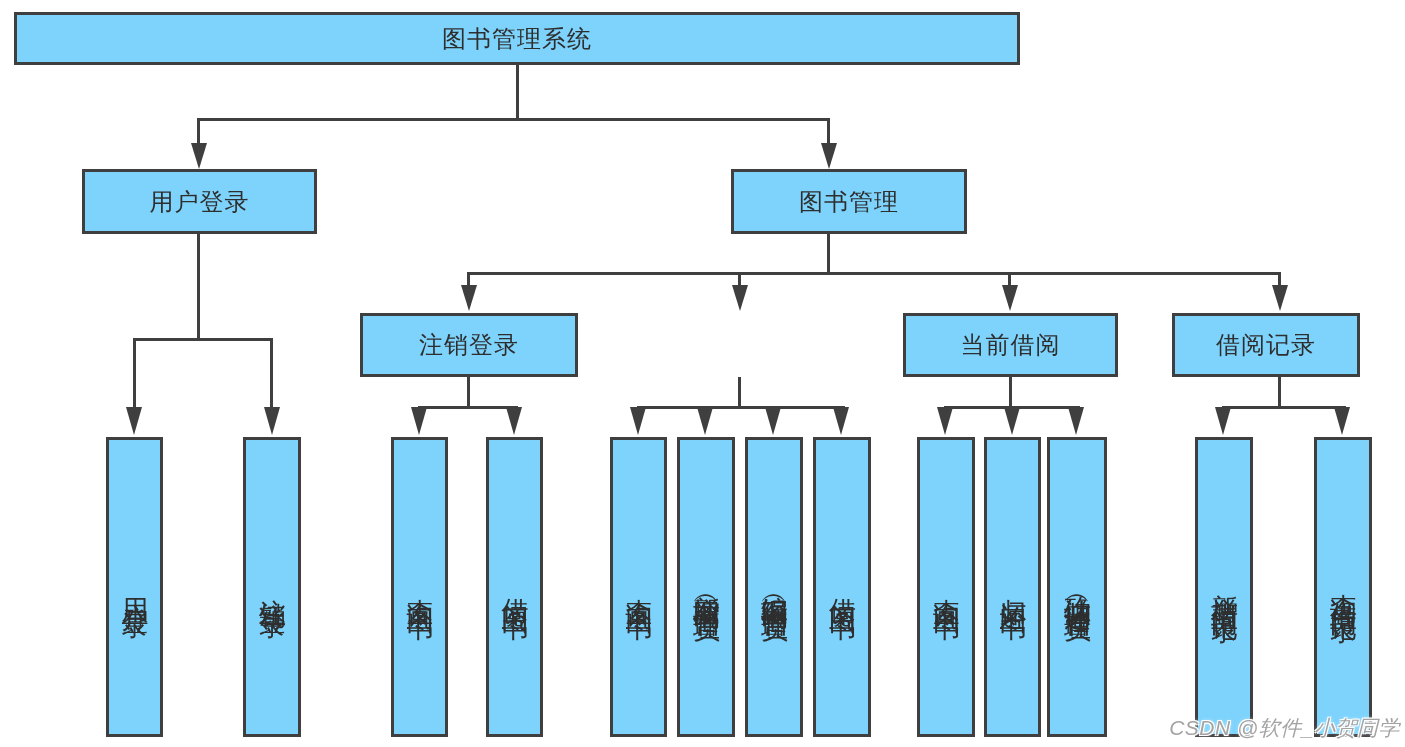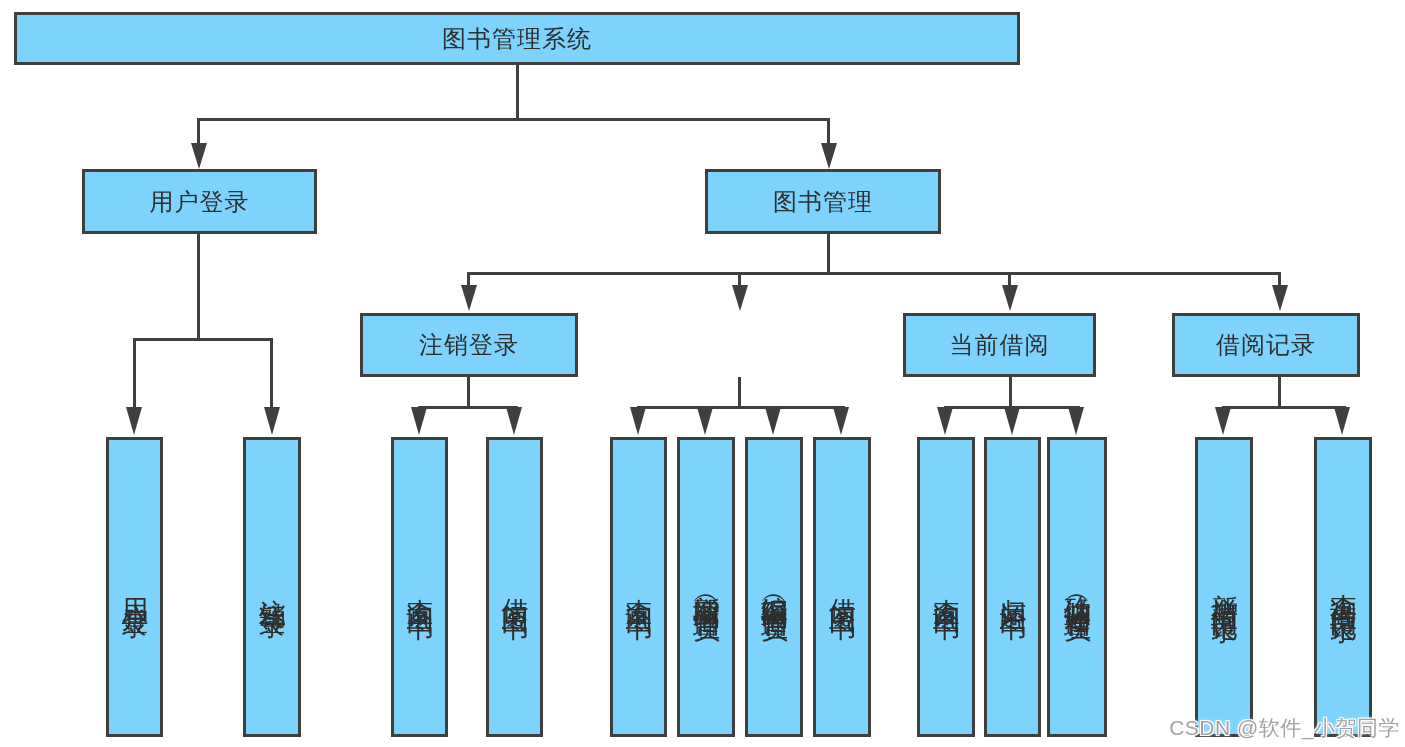--- a/index.html
+++ b/index.html
@@ -60,20 +60,21 @@
     left:1150px;
     top:714px;
     width:250px;
     text-align:right;
     font-size:21px;
     color:#a3a3a3;
     letter-spacing:0.5px;
     z-index:20;
     text-shadow:1px 1px 0 #fff,-1px -1px 0 #fff,1px -1px 0 #fff,-1px 1px 0 #fff,0 0 4px #fff;
     white-space:nowrap;
+    font-style:italic;
   }
 </style>
 </head>
 <body>
 
 <div class="canvas">
 
   <div class="box" style="left:14px;top:12px;width:1006px;height:53px;">
     <span>图书管理系统</span>
   </div>
@@ -81,21 +82,21 @@
   <div class="vline" style="left:516px;top:65px;height:56px;"></div>
   <div class="hline" style="left:197px;top:118px;width:633px;"></div>
   <div class="vline" style="left:197px;top:118px;height:26px;"></div>
   <div class="vline" style="left:827px;top:118px;height:26px;"></div>
   <div class="arrow a1" style="left:191px;top:143px;"></div>
   <div class="arrow a1" style="left:821px;top:143px;"></div>
 
   <div class="box" style="left:82px;top:169px;width:235px;height:65px;">
     <span>用户登录</span>
   </div>
-  <div class="box" style="left:705px;top:169px;width:236px;height:65px;">
+  <div class="box" style="left:731px;top:169px;width:236px;height:65px;">
     <span>图书管理</span>
   </div>
 
   <div class="vline" style="left:197px;top:234px;height:107px;"></div>
   <div class="hline" style="left:133px;top:338px;width:140px;"></div>
   <div class="vline" style="left:133px;top:338px;height:72px;"></div>
   <div class="vline" style="left:270px;top:338px;height:72px;"></div>
   <div class="arrow" style="left:126px;top:407px;"></div>
   <div class="arrow" style="left:264px;top:407px;"></div>
 
@@ -106,21 +107,21 @@
   <div class="vline" style="left:1008px;top:272px;height:14px;"></div>
   <div class="vline" style="left:1278px;top:272px;height:14px;"></div>
   <div class="arrow a3" style="left:461px;top:285px;"></div>
   <div class="arrow a3" style="left:732px;top:285px;"></div>
   <div class="arrow a3" style="left:1002px;top:285px;"></div>
   <div class="arrow a3" style="left:1272px;top:285px;"></div>
 
   <div class="box" style="left:360px;top:313px;width:218px;height:64px;">
     <span>注销登录</span>
   </div>
-  <div class="box" style="left:903px;top:313px;width:193px;height:64px;">
+  <div class="box" style="left:903px;top:313px;width:215px;height:64px;">
     <span>当前借阅</span>
   </div>
   <div class="box" style="left:1172px;top:313px;width:188px;height:64px;">
     <span>借阅记录</span>
   </div>
 
   <div class="vline" style="left:467px;top:377px;height:32px;"></div>
   <div class="hline" style="left:418px;top:406px;width:100px;"></div>
   <div class="arrow" style="left:411px;top:407px;"></div>
   <div class="arrow" style="left:506px;top:407px;"></div>

